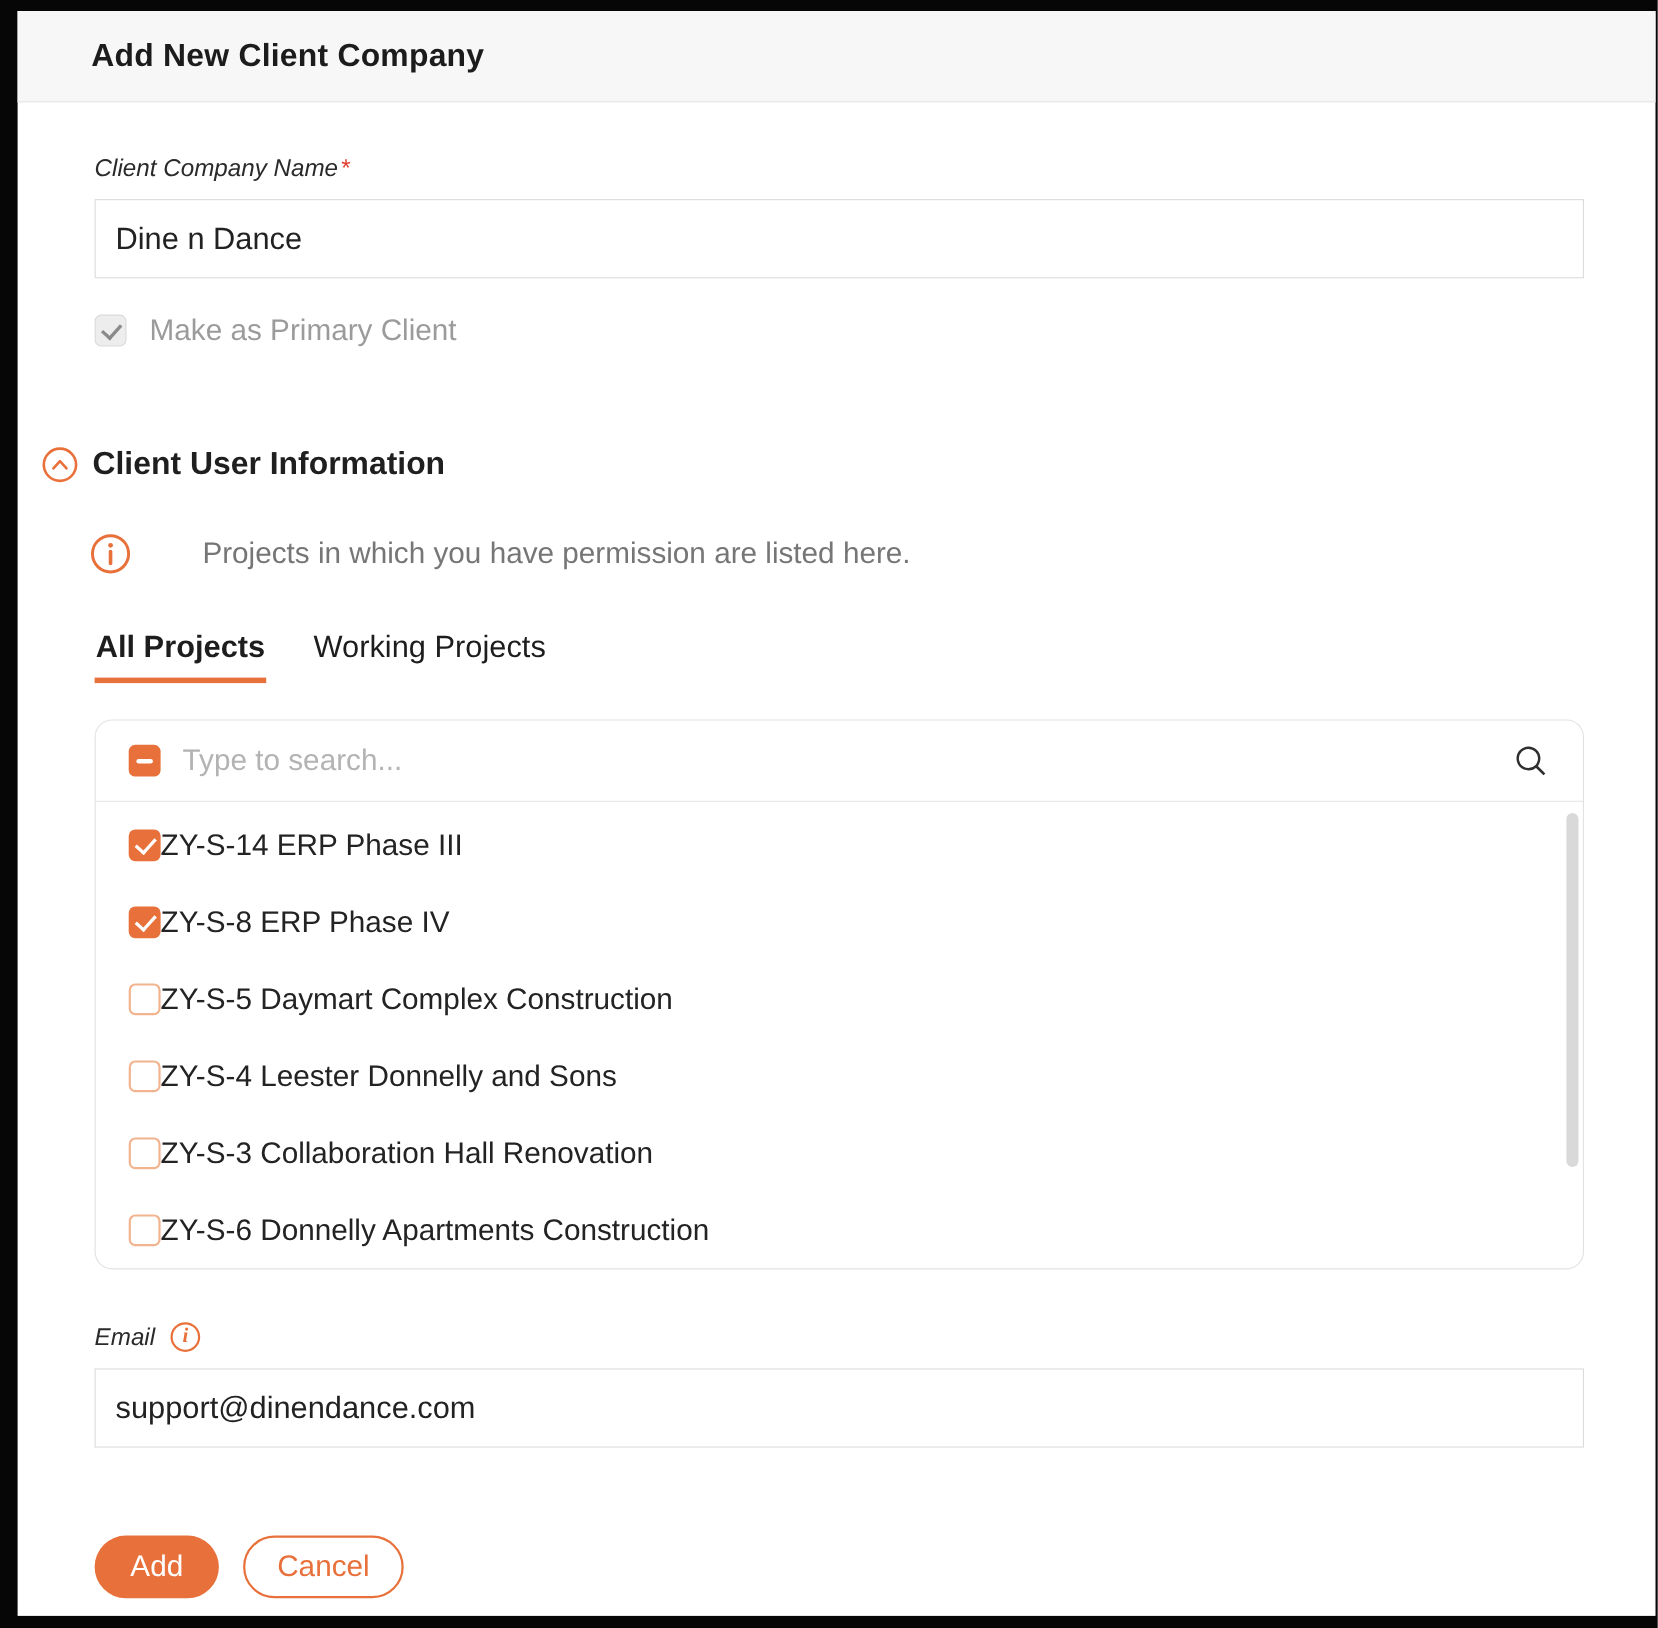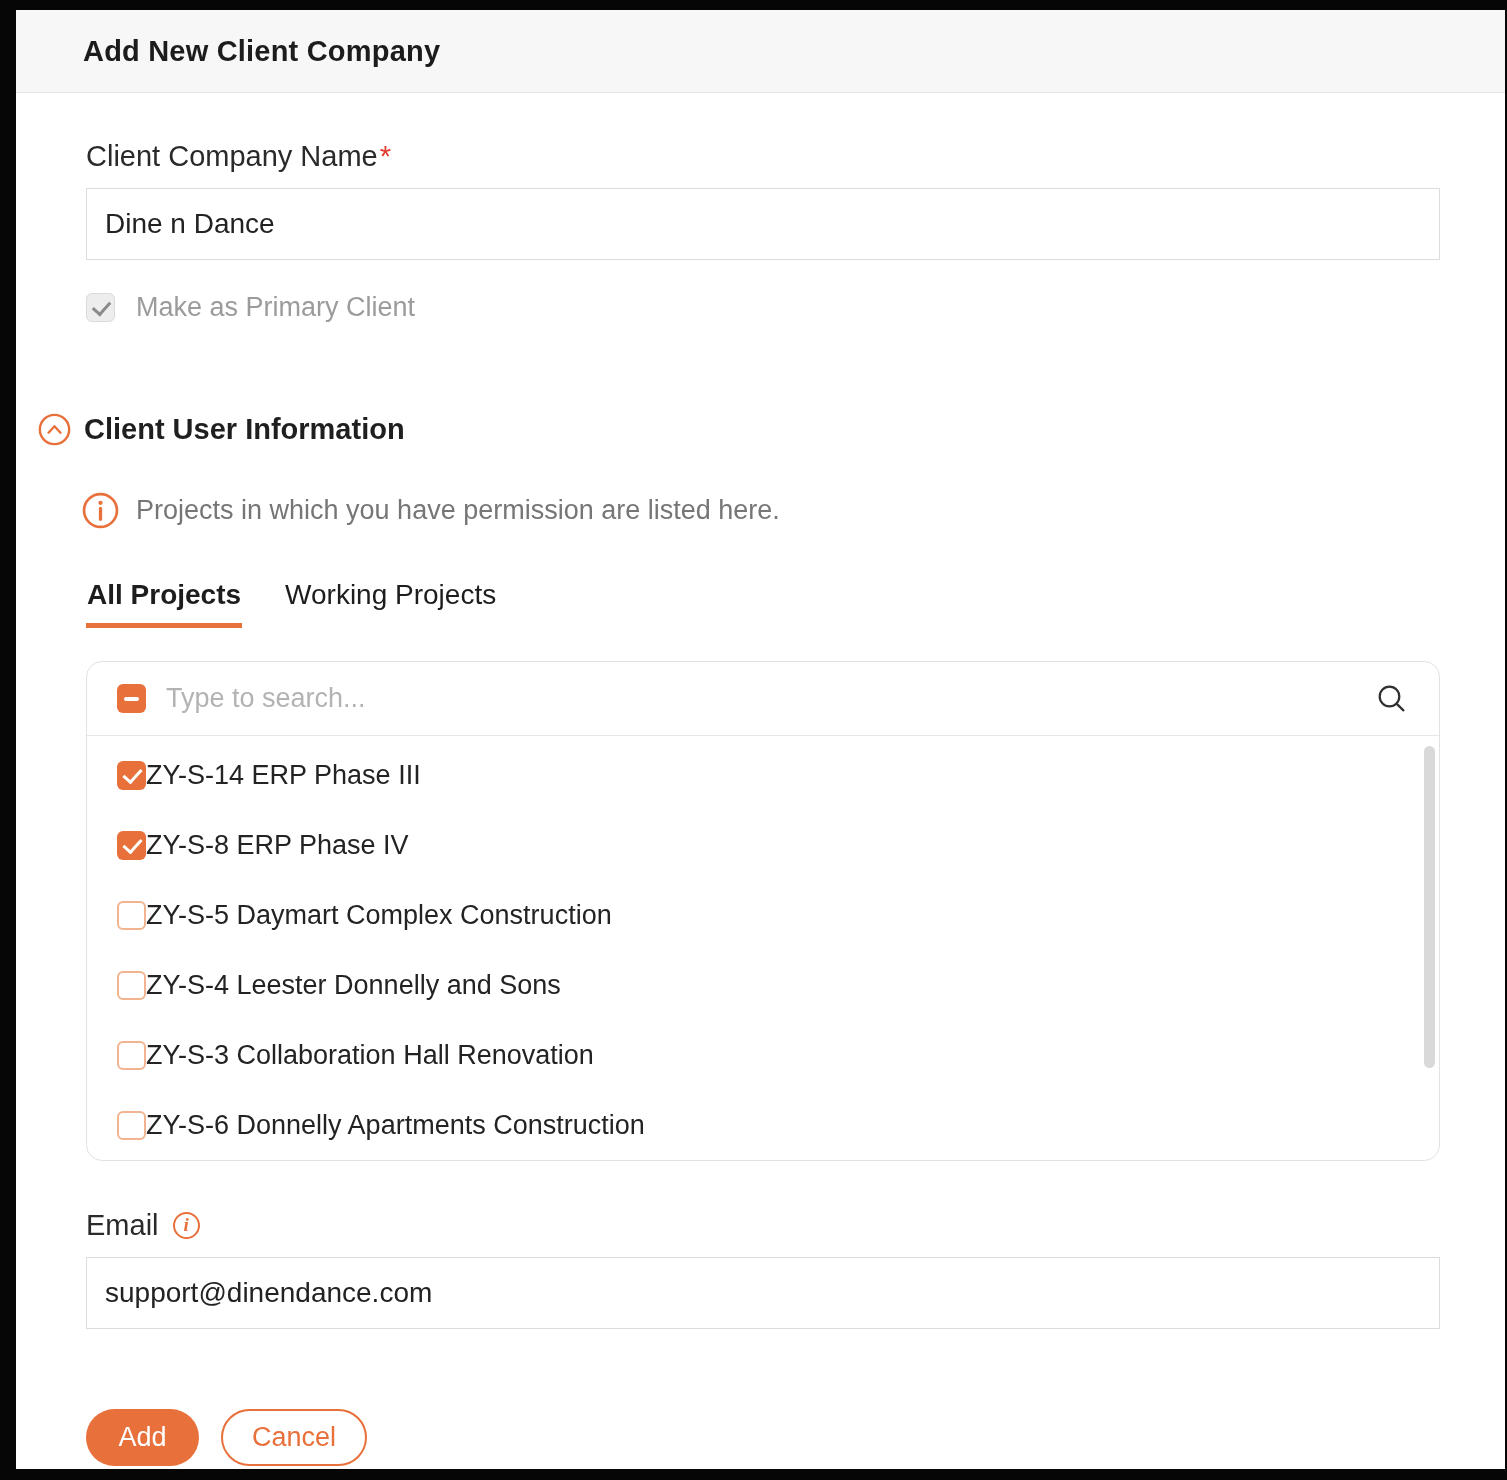--- a/index.html
+++ b/index.html
@@ -19,21 +19,21 @@
   
   .dlg-header{
     height:83px;background:#f7f7f7;
     border-bottom:1px solid #e5e5e5;
     display:flex;align-items:center;
     padding-left:67px;
   }
   .dlg-title{font-size:29px;font-weight:700;color:#1c1c1c;letter-spacing:.2px;}
   
   .content{padding:47px 65px 0 70px;}
-  .field-label{font-size:29px;color:#2a2a2a;}
+  .field-label{font-size:22px;color:#2a2a2a;font-style:italic;}
   .req{color:#e23b2e;margin-left:2px;}
   .text-input{
     display:block;width:100%;height:72px;
     margin-top:15px;
     border:1px solid #dcdcdc;border-radius:0;
     padding:0 18px;font-size:28px;color:#222;
     font-family:"Liberation Sans", sans-serif;
     outline:none;background:#fff;
   }
   .text-input::placeholder{color:#b3b3b3;}
@@ -54,21 +54,21 @@
   .checkbox.disabled-checked::after{
     content:'';position:absolute;left:9px;top:4px;width:8px;height:14px;
     border:solid #8a8a8a;border-width:0 3px 3px 0;transform:rotate(42deg);
   }
   
   .primary-row{margin-top:32px;display:flex;align-items:center;gap:21px;}
   .primary-label{font-size:27px;color:#9b9b9b;}
   .section-row{margin-top:90px;display:flex;align-items:center;gap:13px;margin-left:-48px;}
   .section-title{font-size:29px;font-weight:700;color:#1f1f1f;}
   .info-row{margin-top:46px;display:flex;align-items:center;gap:17px;margin-left:-4px;}
-  .info-text{font-size:27px;color:#767676;}
+  .info-text{font-size:27px;color:#767676;margin-left:48px;}
   
   .tabs{margin-top:50px;display:flex;gap:42px;}
   .tab{font-size:28px;color:#1d1d1d;padding:0 1px 12px 1px;border-bottom:5px solid transparent;cursor:pointer;}
   .tab.active{font-weight:600;border-bottom-color:#e8703a;}
   
   .picker{margin-top:33px;border:1px solid #e2e2e2;border-radius:16px;height:500px;position:relative;overflow:hidden;}
   .picker-search{height:74px;border-bottom:1px solid #e7e7e7;display:flex;align-items:center;gap:18px;padding:0 30px;}
   .picker-search input{flex:1;border:none;outline:none;font-size:27px;color:#555;font-family:"Liberation Sans",sans-serif;background:transparent;}
   .picker-search input::placeholder{color:#b3b3b3;}
   .picker-rows{padding-top:4px;}

